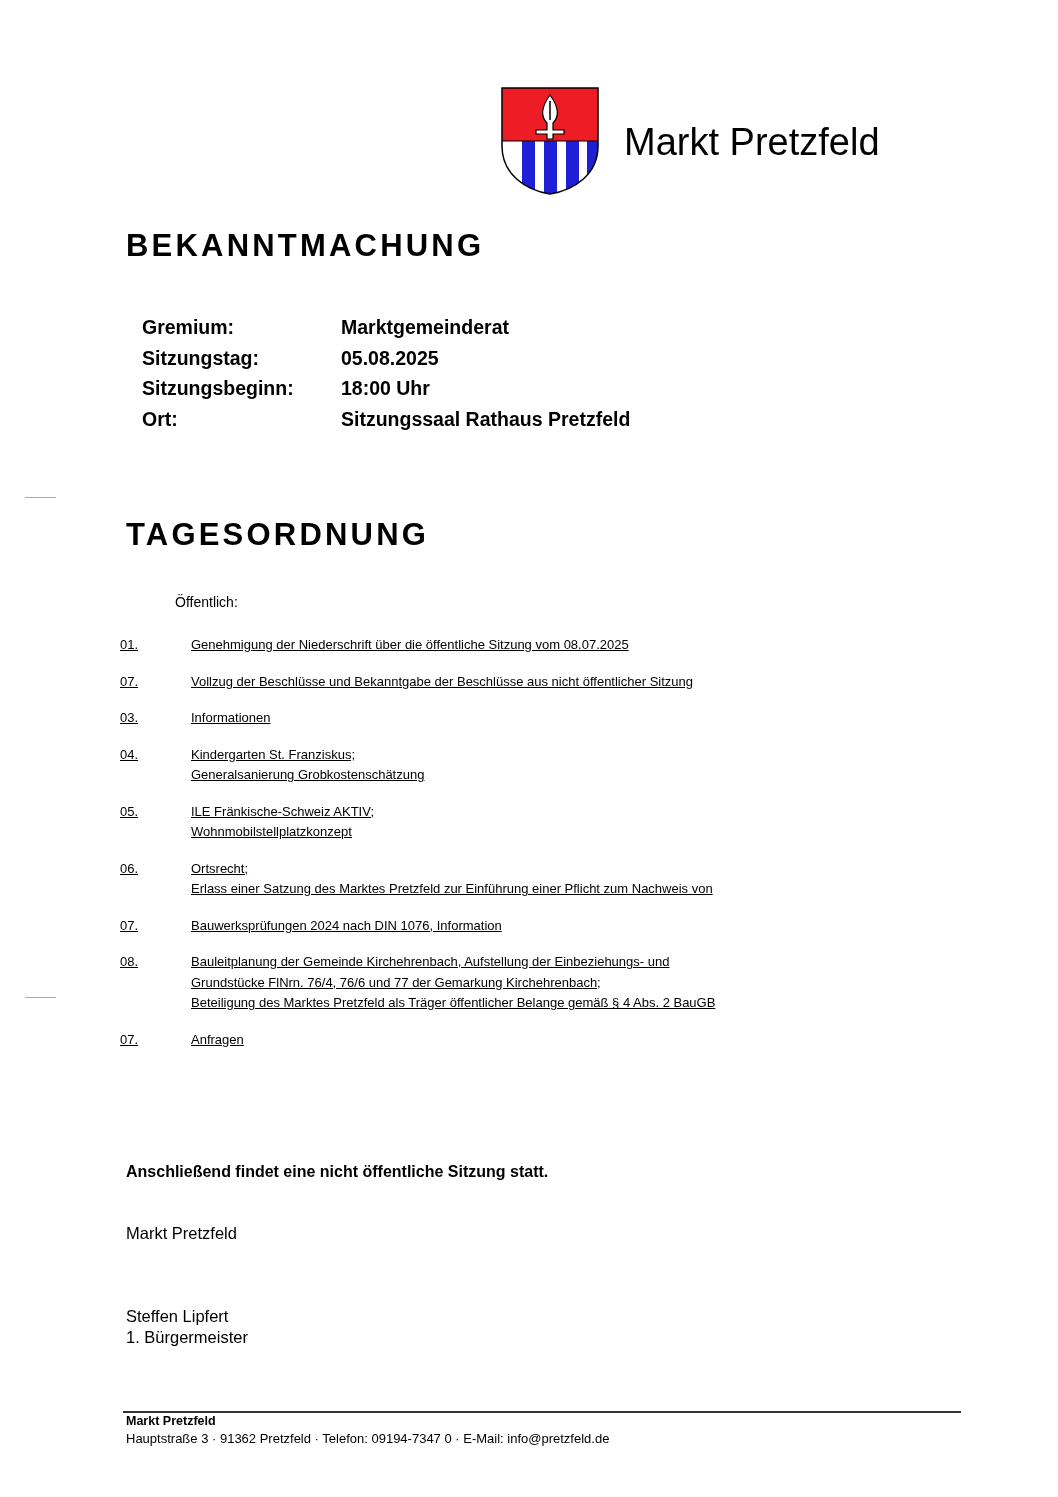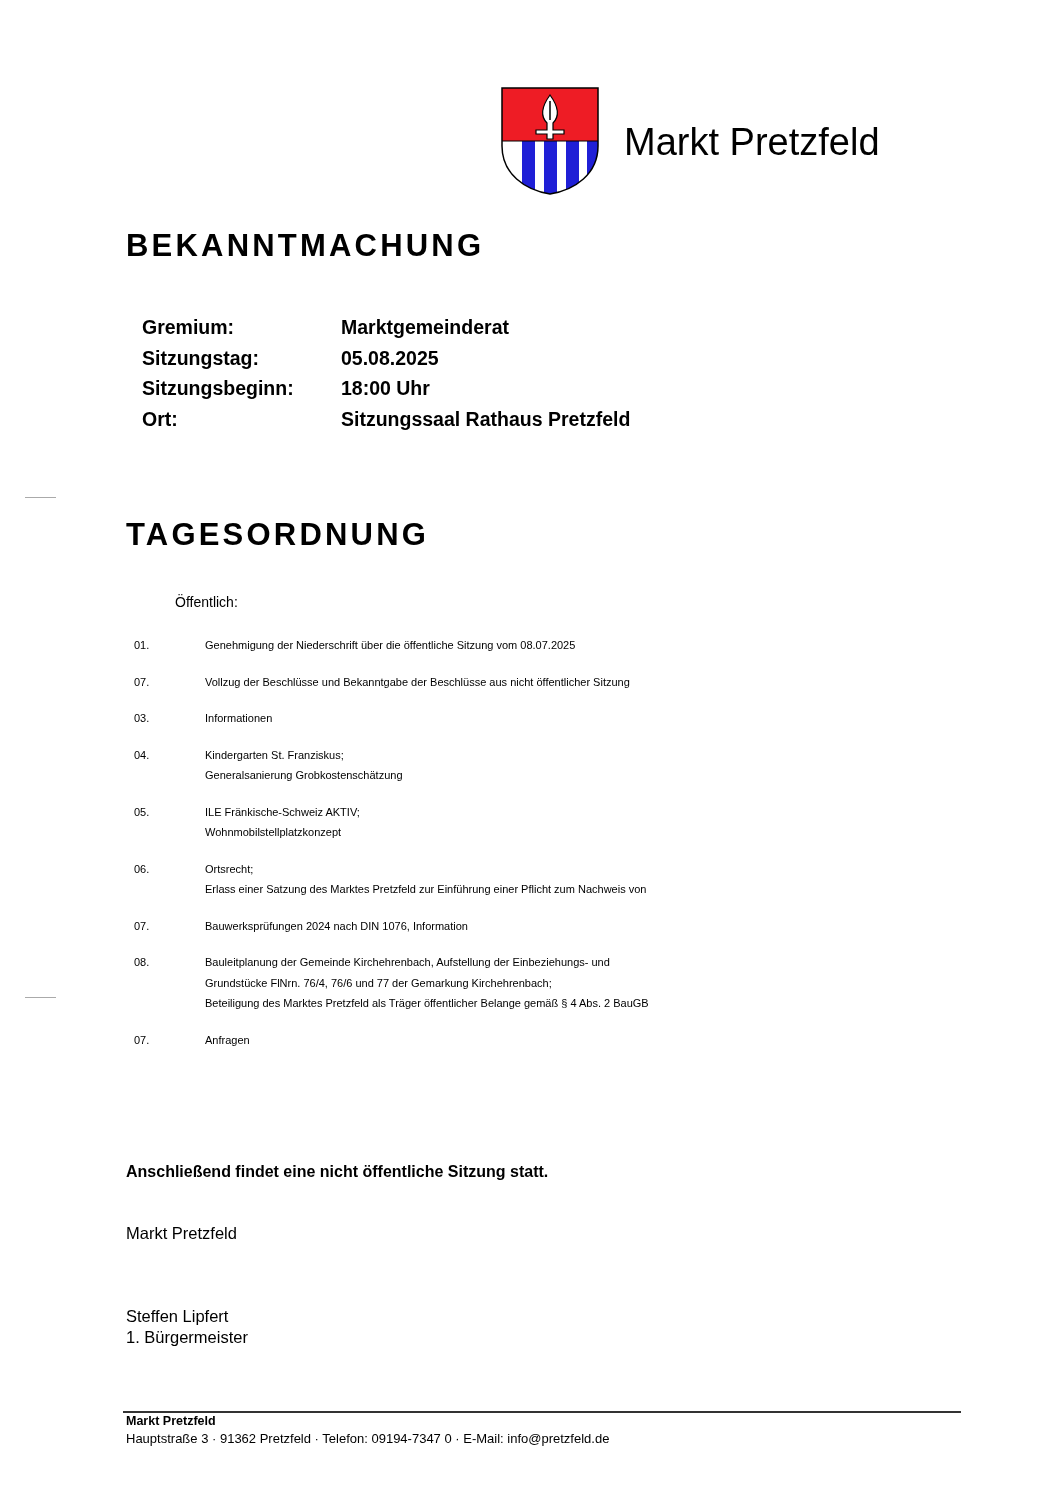--- a/index.html
+++ b/index.html
@@ -7,21 +7,21 @@
   .abs { position:absolute; }
   .crest { left:500px; top:86px; width:100px; height:110px; }
   .org-name { left:624px; top:120px; font-size:38px; line-height:44px; }
   .heading { left:126px; font-size:31px; font-weight:bold; letter-spacing:3.2px; line-height:36px; }
   .h1 { top:228px; }
   .h2 { top:517px; }
   .meta { left:132px; top:316px; font-size:19.5px; font-weight:bold;margin-left:10px; }
   .meta-row { height:30.5px; display:flex; }
   .meta-label { width:199px; }
   .section-label { left:135px; top:594px; font-size:14px;margin-left:40px; }
-  .agenda { left:134px; top:635px; width:820px; font-size:11px; line-height:20.5px; }
+  .agenda { left:120px; top:635px; width:820px; font-size:13px; line-height:20.5px;text-decoration:underline; }
   .agenda-item { display:flex; margin-bottom:16px; }
   .agenda-num { width:71px; flex-shrink:0; }
   .agenda-text div { white-space:nowrap; }
   .closing { left:126px; top:1163px; font-size:16px; font-weight:bold; }
   .sig-org { left:126px; top:1224px; font-size:16.5px; }
   .sig-name { left:126px; top:1306px; font-size:16.5px; line-height:21px; }
   .footer-rule { left:123px; top:1411px; width:838px; height:2px; background:#333; }
   .footer-org { left:126px; top:1414px; font-size:12.5px; font-weight:bold; }
   .footer-addr { left:126px; top:1431px; font-size:13px; }
   .margin-mark { left:25px; width:31px; height:1px; background:#aaa; }

